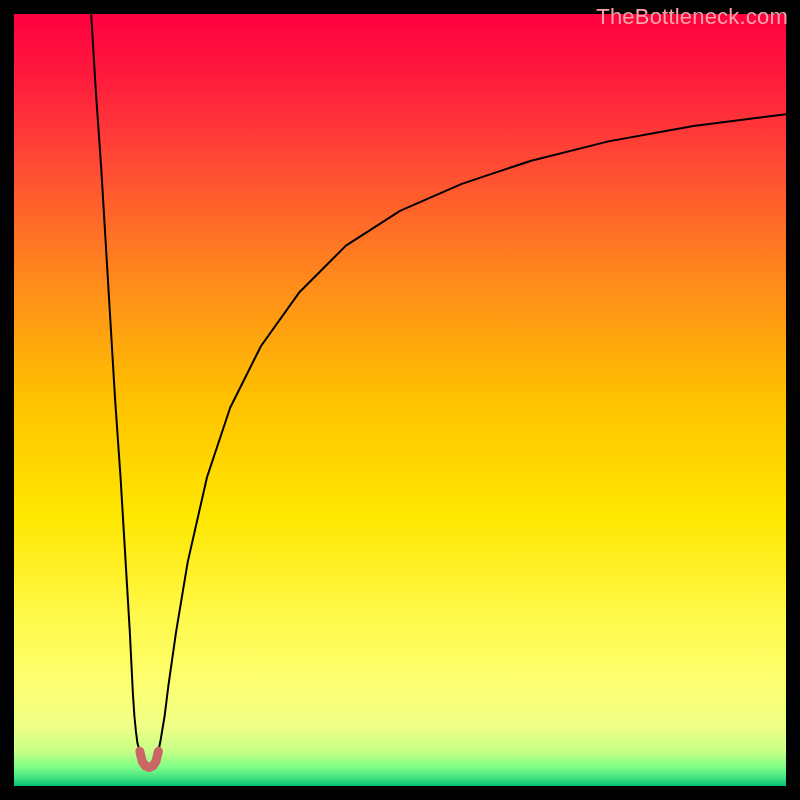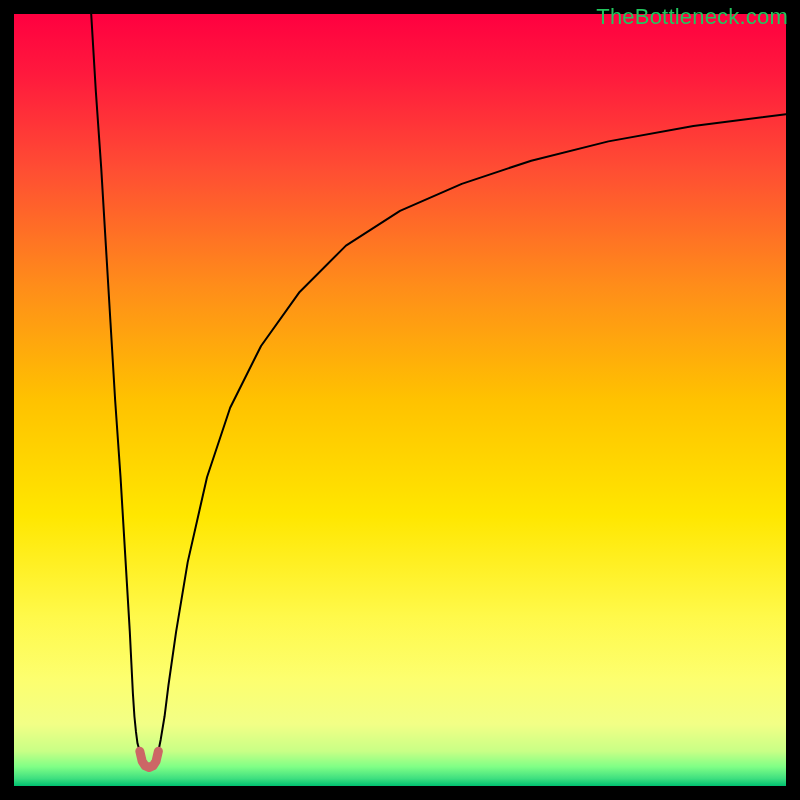--- a/index.html
+++ b/index.html
@@ -25,21 +25,21 @@
     top: 14px;
     width: 772px;
     height: 772px;
   }
   .watermark {
     position: absolute;
     top: 4px;
     right: 12px;
     font-size: 22px;
     font-weight: 500;
-    color: #22c55e;
+    color: #fca5a5;
     font-family: Arial, Helvetica, sans-serif;
     letter-spacing: 0.2px;
   }
 </style>
 </head>
 <body>
 
 <div class="frame">
   <svg class="plot" viewBox="0 0 772 772" preserveAspectRatio="none">
     <defs>

